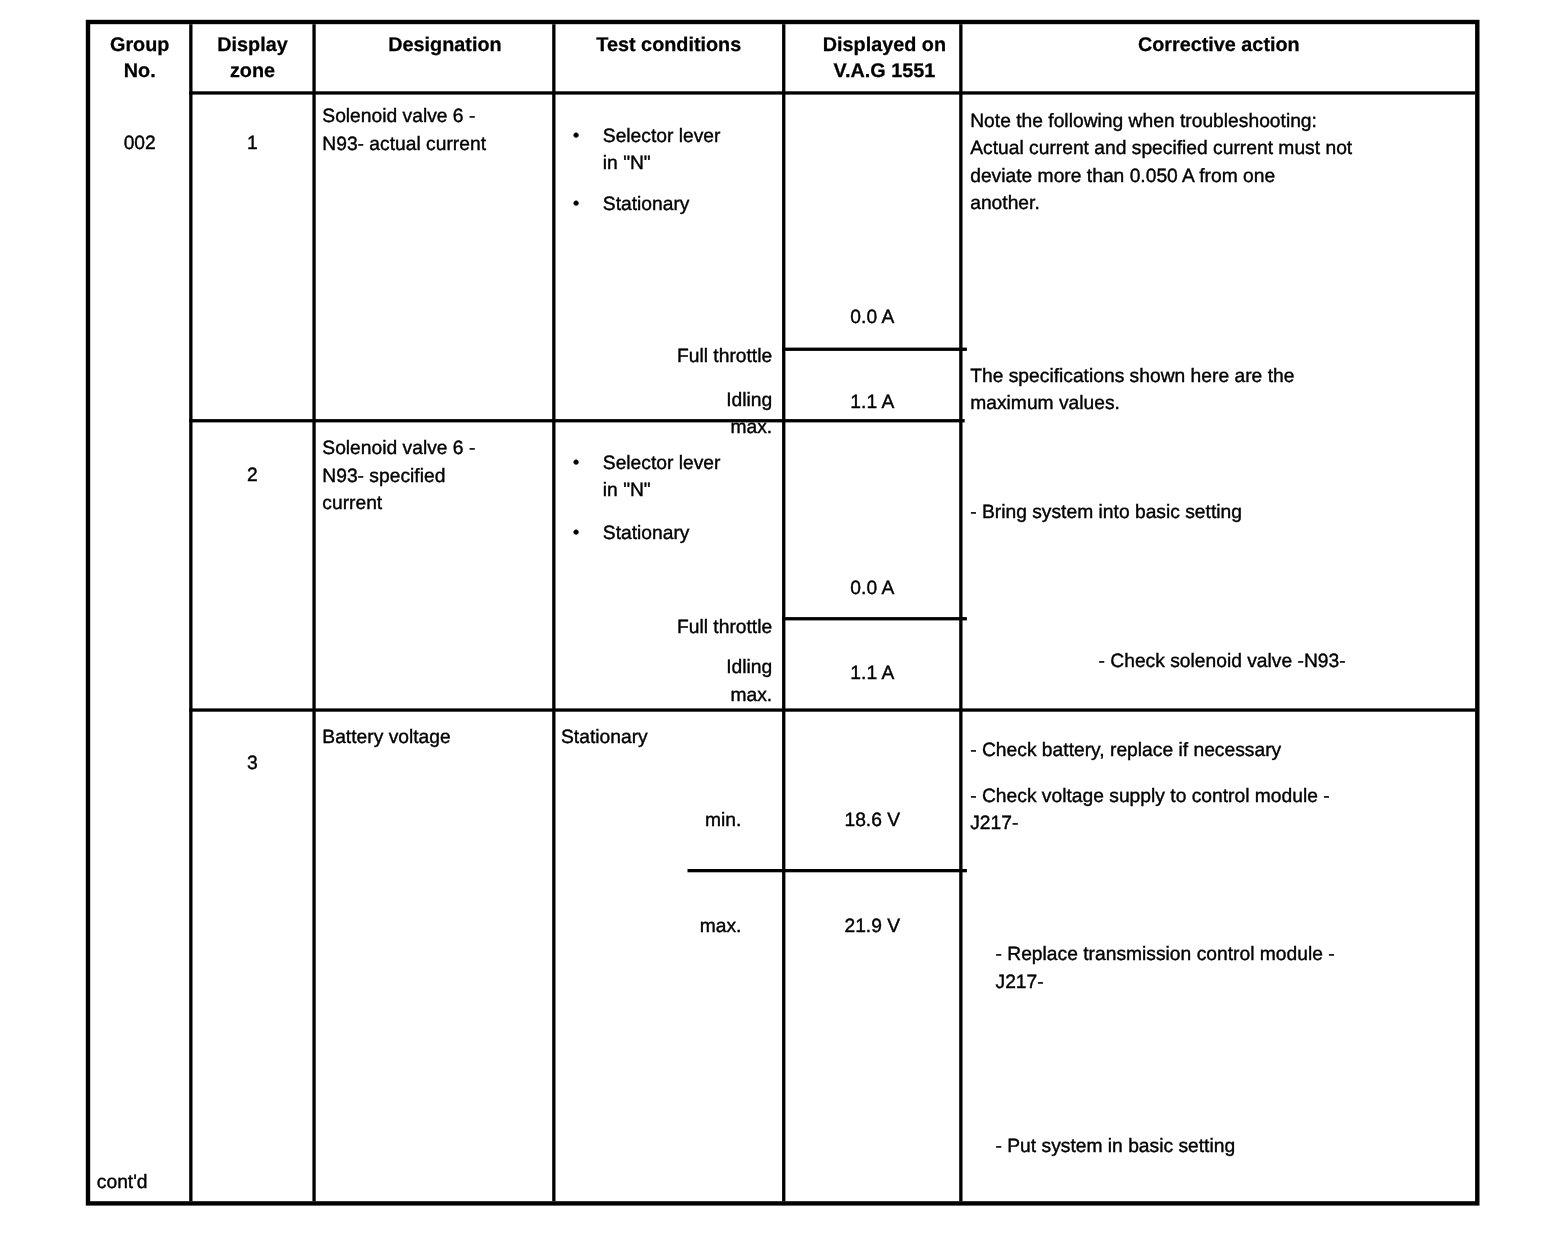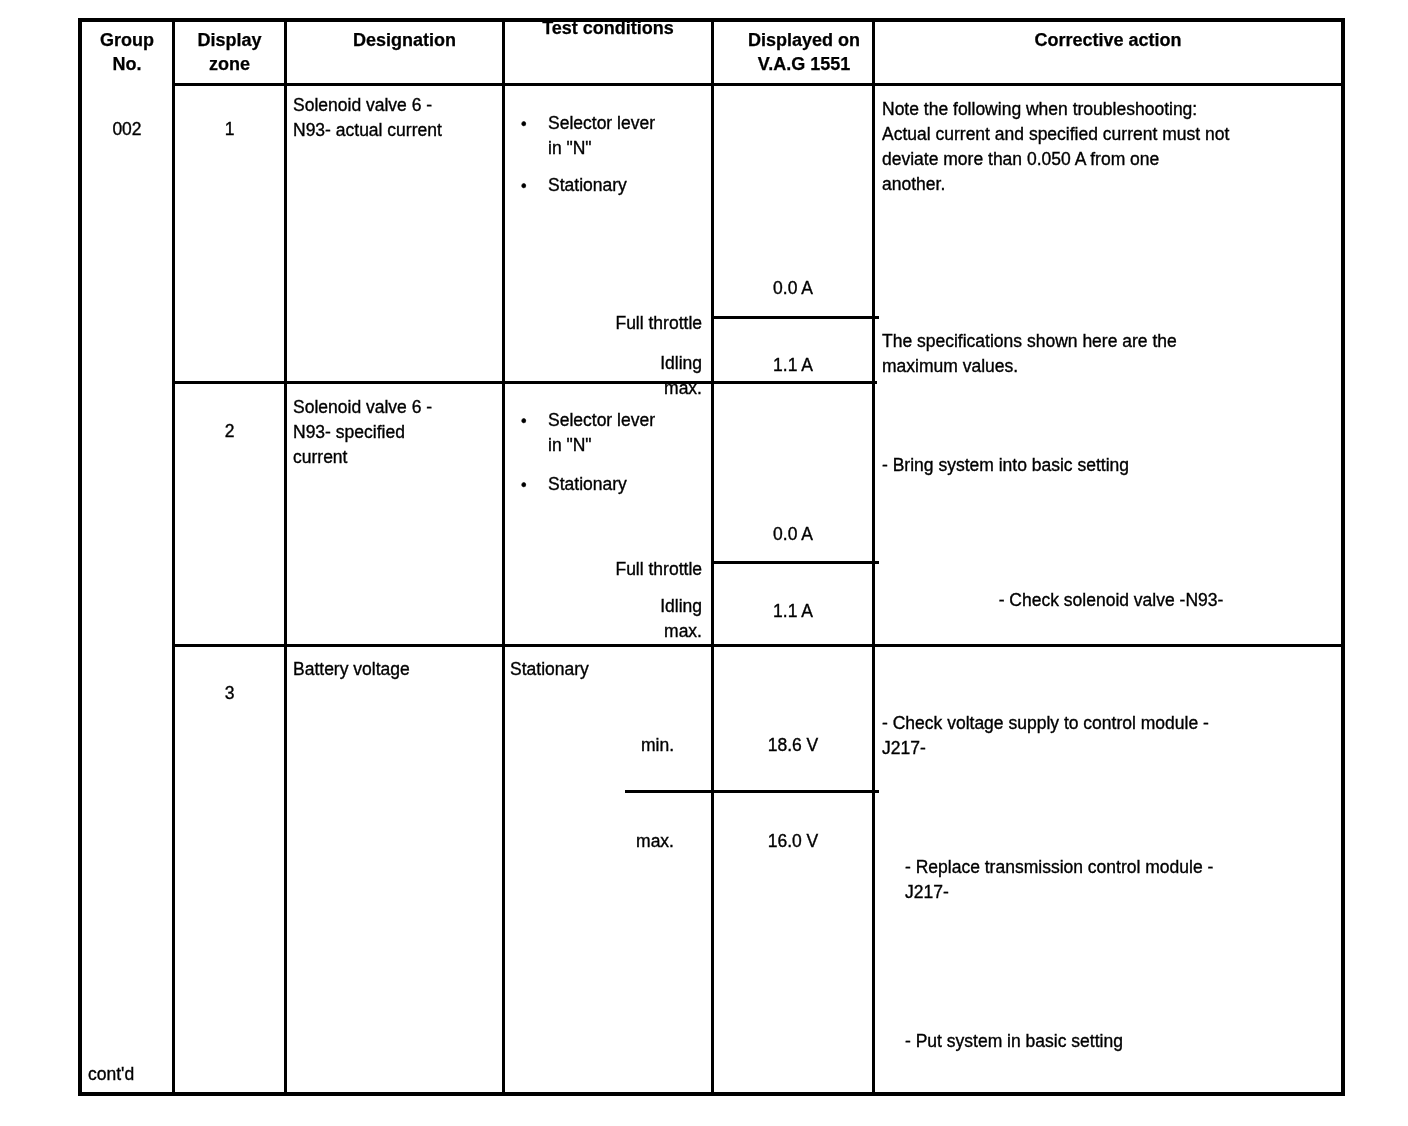--- a/index.html
+++ b/index.html
@@ -64,21 +64,21 @@
   <div class="line" style="left:172px; top:644px; width:1169px; height:3px;"></div>
   <div class="line" style="left:711px; top:316px; width:168px; height:3px;"></div>
   <div class="line" style="left:711px; top:561px; width:168px; height:3px;"></div>
   <div class="line" style="left:625px; top:790px; width:254px; height:3px;"></div>
 
   <div class="txt hdr" style="left:82px; top:28px; width:90px;">Group
 No.</div>
   <div class="txt hdr" style="left:175px; top:28px; width:109px;">Display
 zone</div>
   <div class="txt hdr" style="left:287px; top:28px; width:215px;padding-left:20px;">Designation</div>
-  <div class="txt hdr" style="left:505px; top:16px; width:206px;">Test conditions</div>
+  <div class="txt hdr" style="left:505px; top:28px; width:206px;">Test conditions</div>
   <div class="txt hdr" style="left:714px; top:28px; width:180px;">Displayed on
 V.A.G 1551</div>
   <div class="txt hdr" style="left:875px; top:28px; width:466px;">Corrective action</div>
 
   <div class="txt center" style="left:82px; top:93px; width:90px;">002</div>
   <div class="txt" style="left:88px; top:1062px;">cont'd</div>
 
   <div class="txt center" style="left:175px; top:93px; width:109px;">1</div>
   <div class="txt" style="left:293px; top:93px; width:205px;">Solenoid valve 6 -
 N93- actual current</div>
@@ -133,21 +133,22 @@
   <div class="txt" style="left:882px; top:588px; width:458px;text-align:center;">- Check solenoid valve -N93-</div>
 
   <div class="txt center" style="left:175px; top:657px; width:109px;">3</div>
   <div class="txt" style="left:293px; top:657px; width:205px;">Battery voltage</div>
   <div class="txt" style="left:510px; top:657px; width:197px;">Stationary</div>
 
   <div class="txt right" style="left:505px; top:709px; width:169px;">min.</div>
   <div class="txt right" style="left:505px; top:805px; width:169px;">max.</div>
 
   <div class="txt center" style="left:714px; top:709px; width:158px;">18.6 V</div>
-  <div class="txt center" style="left:714px; top:805px; width:158px;">16.0 V</div>
+  <div class="txt center" style="left:714px; top:805px; width:158px;">21.9 V</div>
 
+  <div class="txt" style="left:882px; top:669px; width:458px;">- Check battery, replace if necessary</div>
   <div class="txt" style="left:882px; top:711px; width:458px;">- Check voltage supply to control module -
 J217-</div>
   <div class="txt" style="left:905px; top:818px; width:435px;margin-top:37px;">- Replace transmission control module -
 J217-</div>
   <div class="txt" style="left:905px; top:1029px; width:435px;">- Put system in basic setting</div>
 
 </div>
 
 </body></html>

